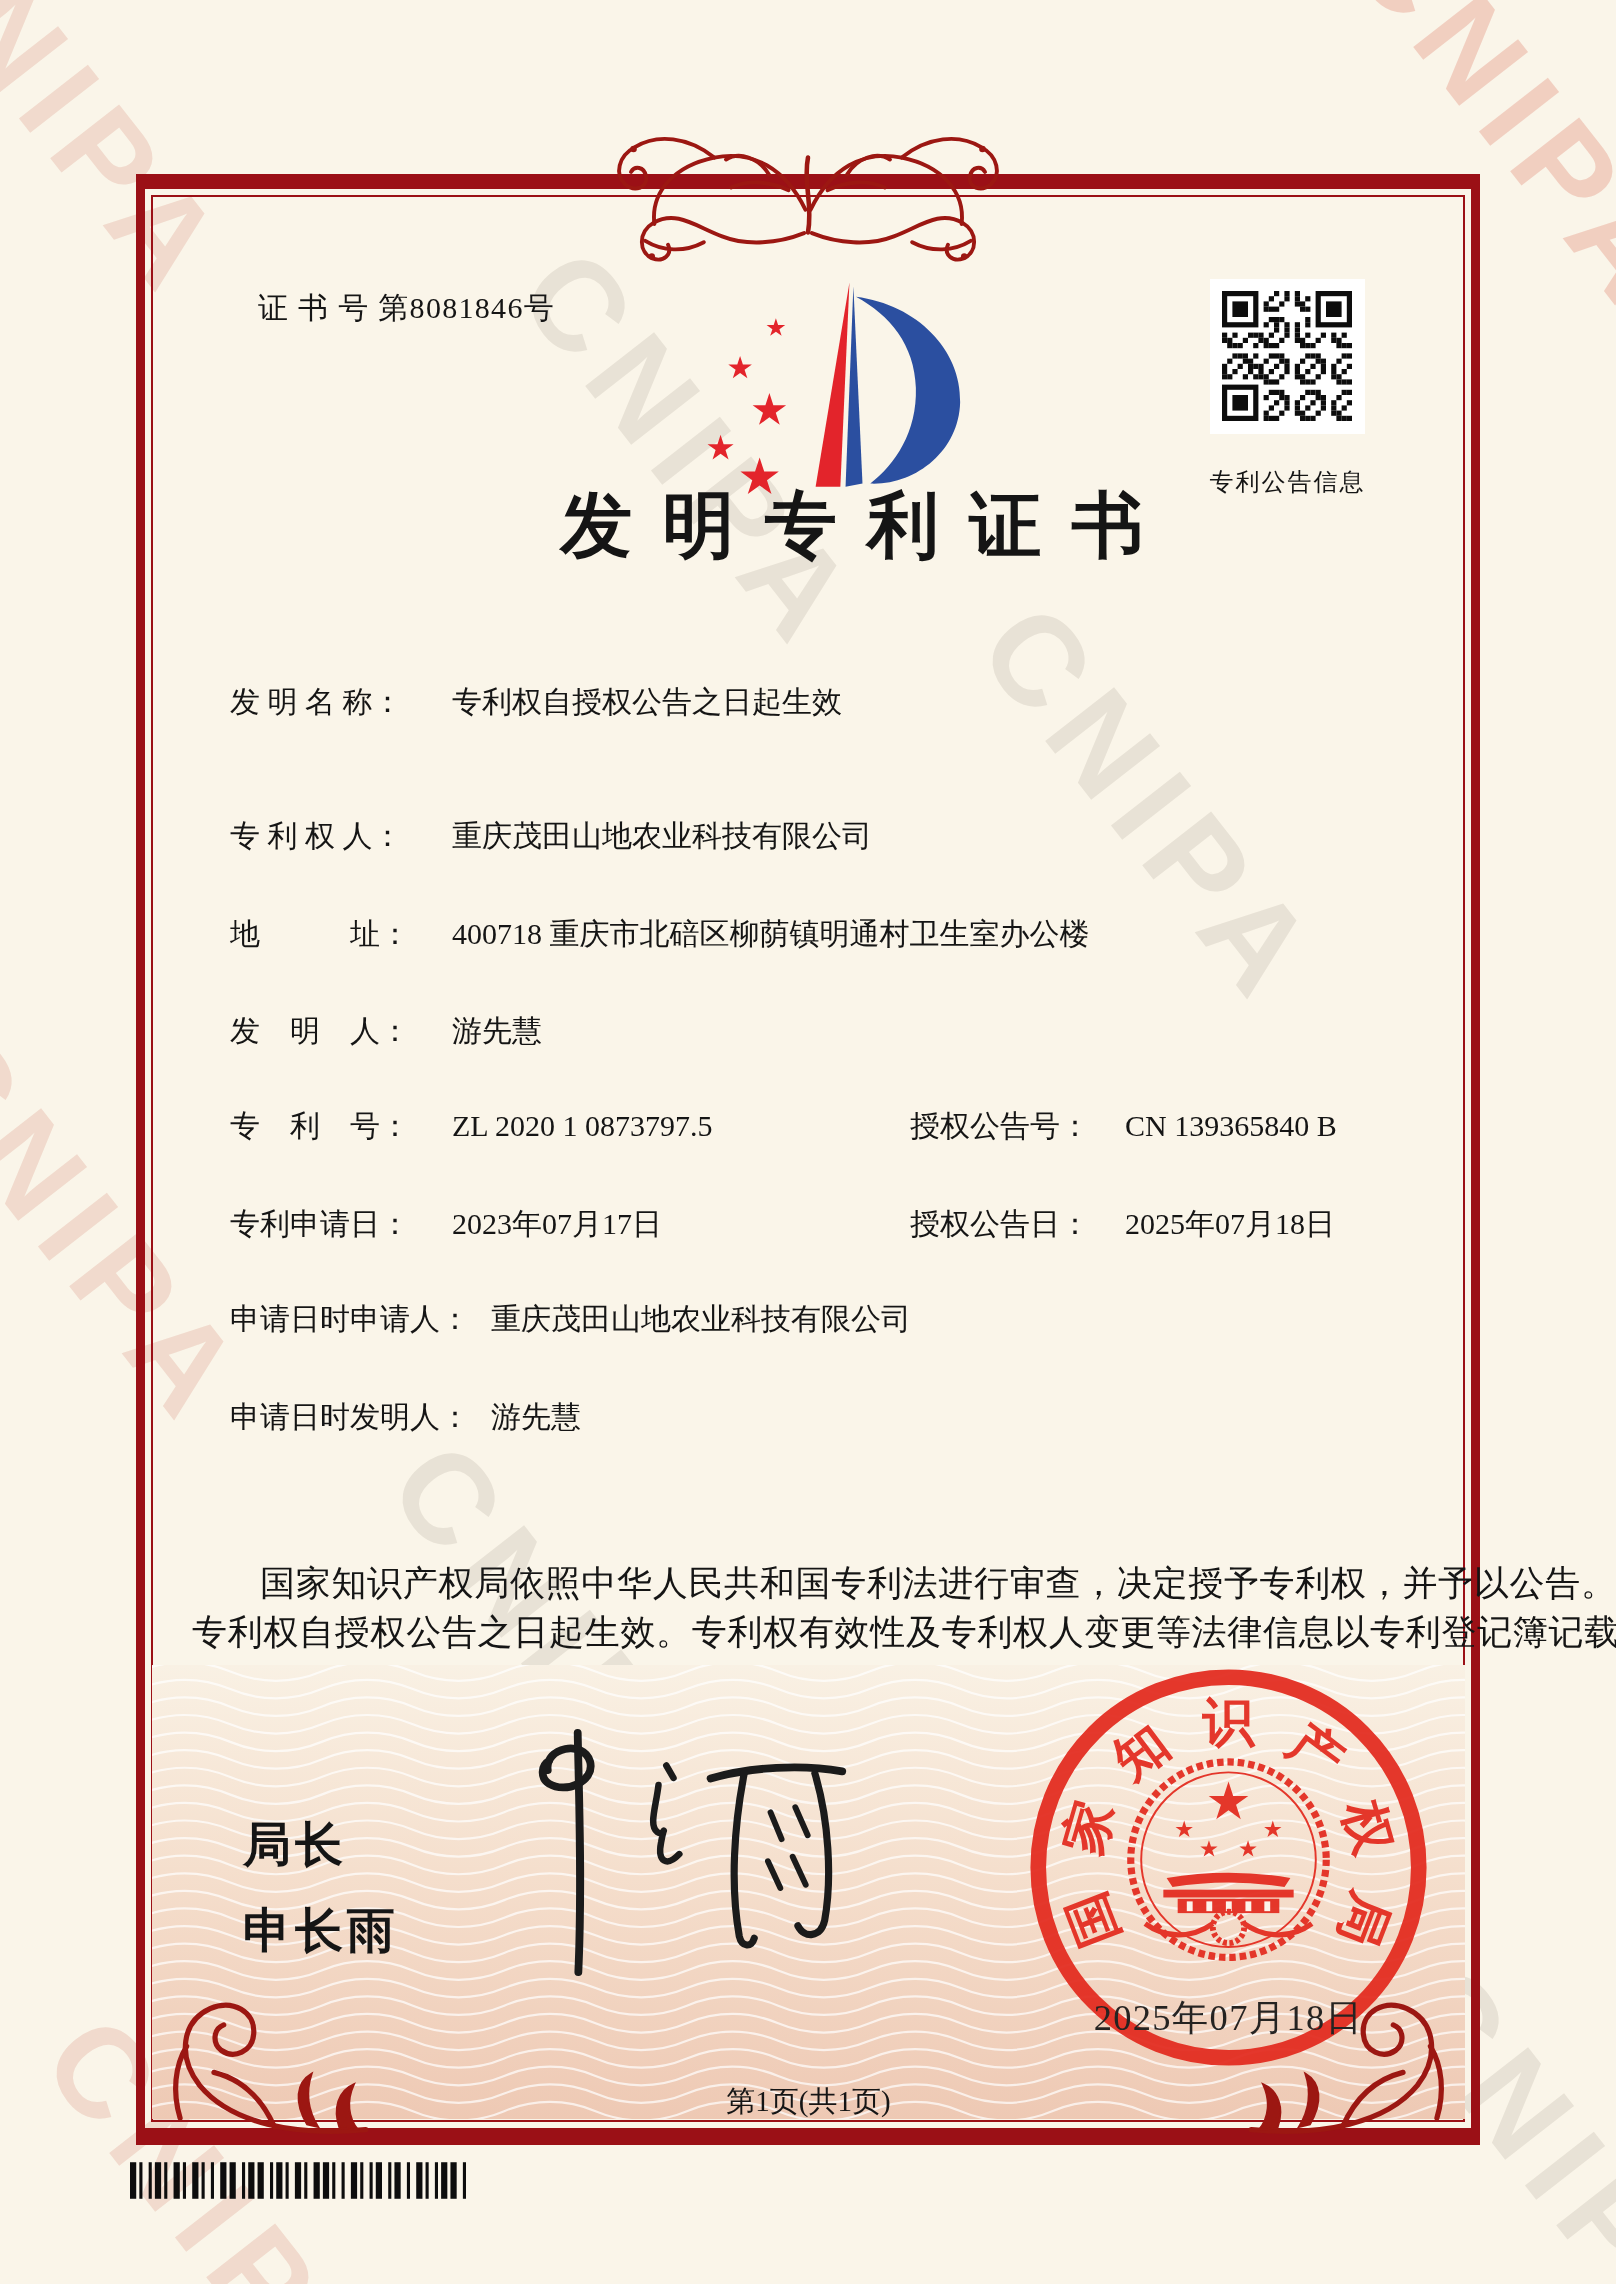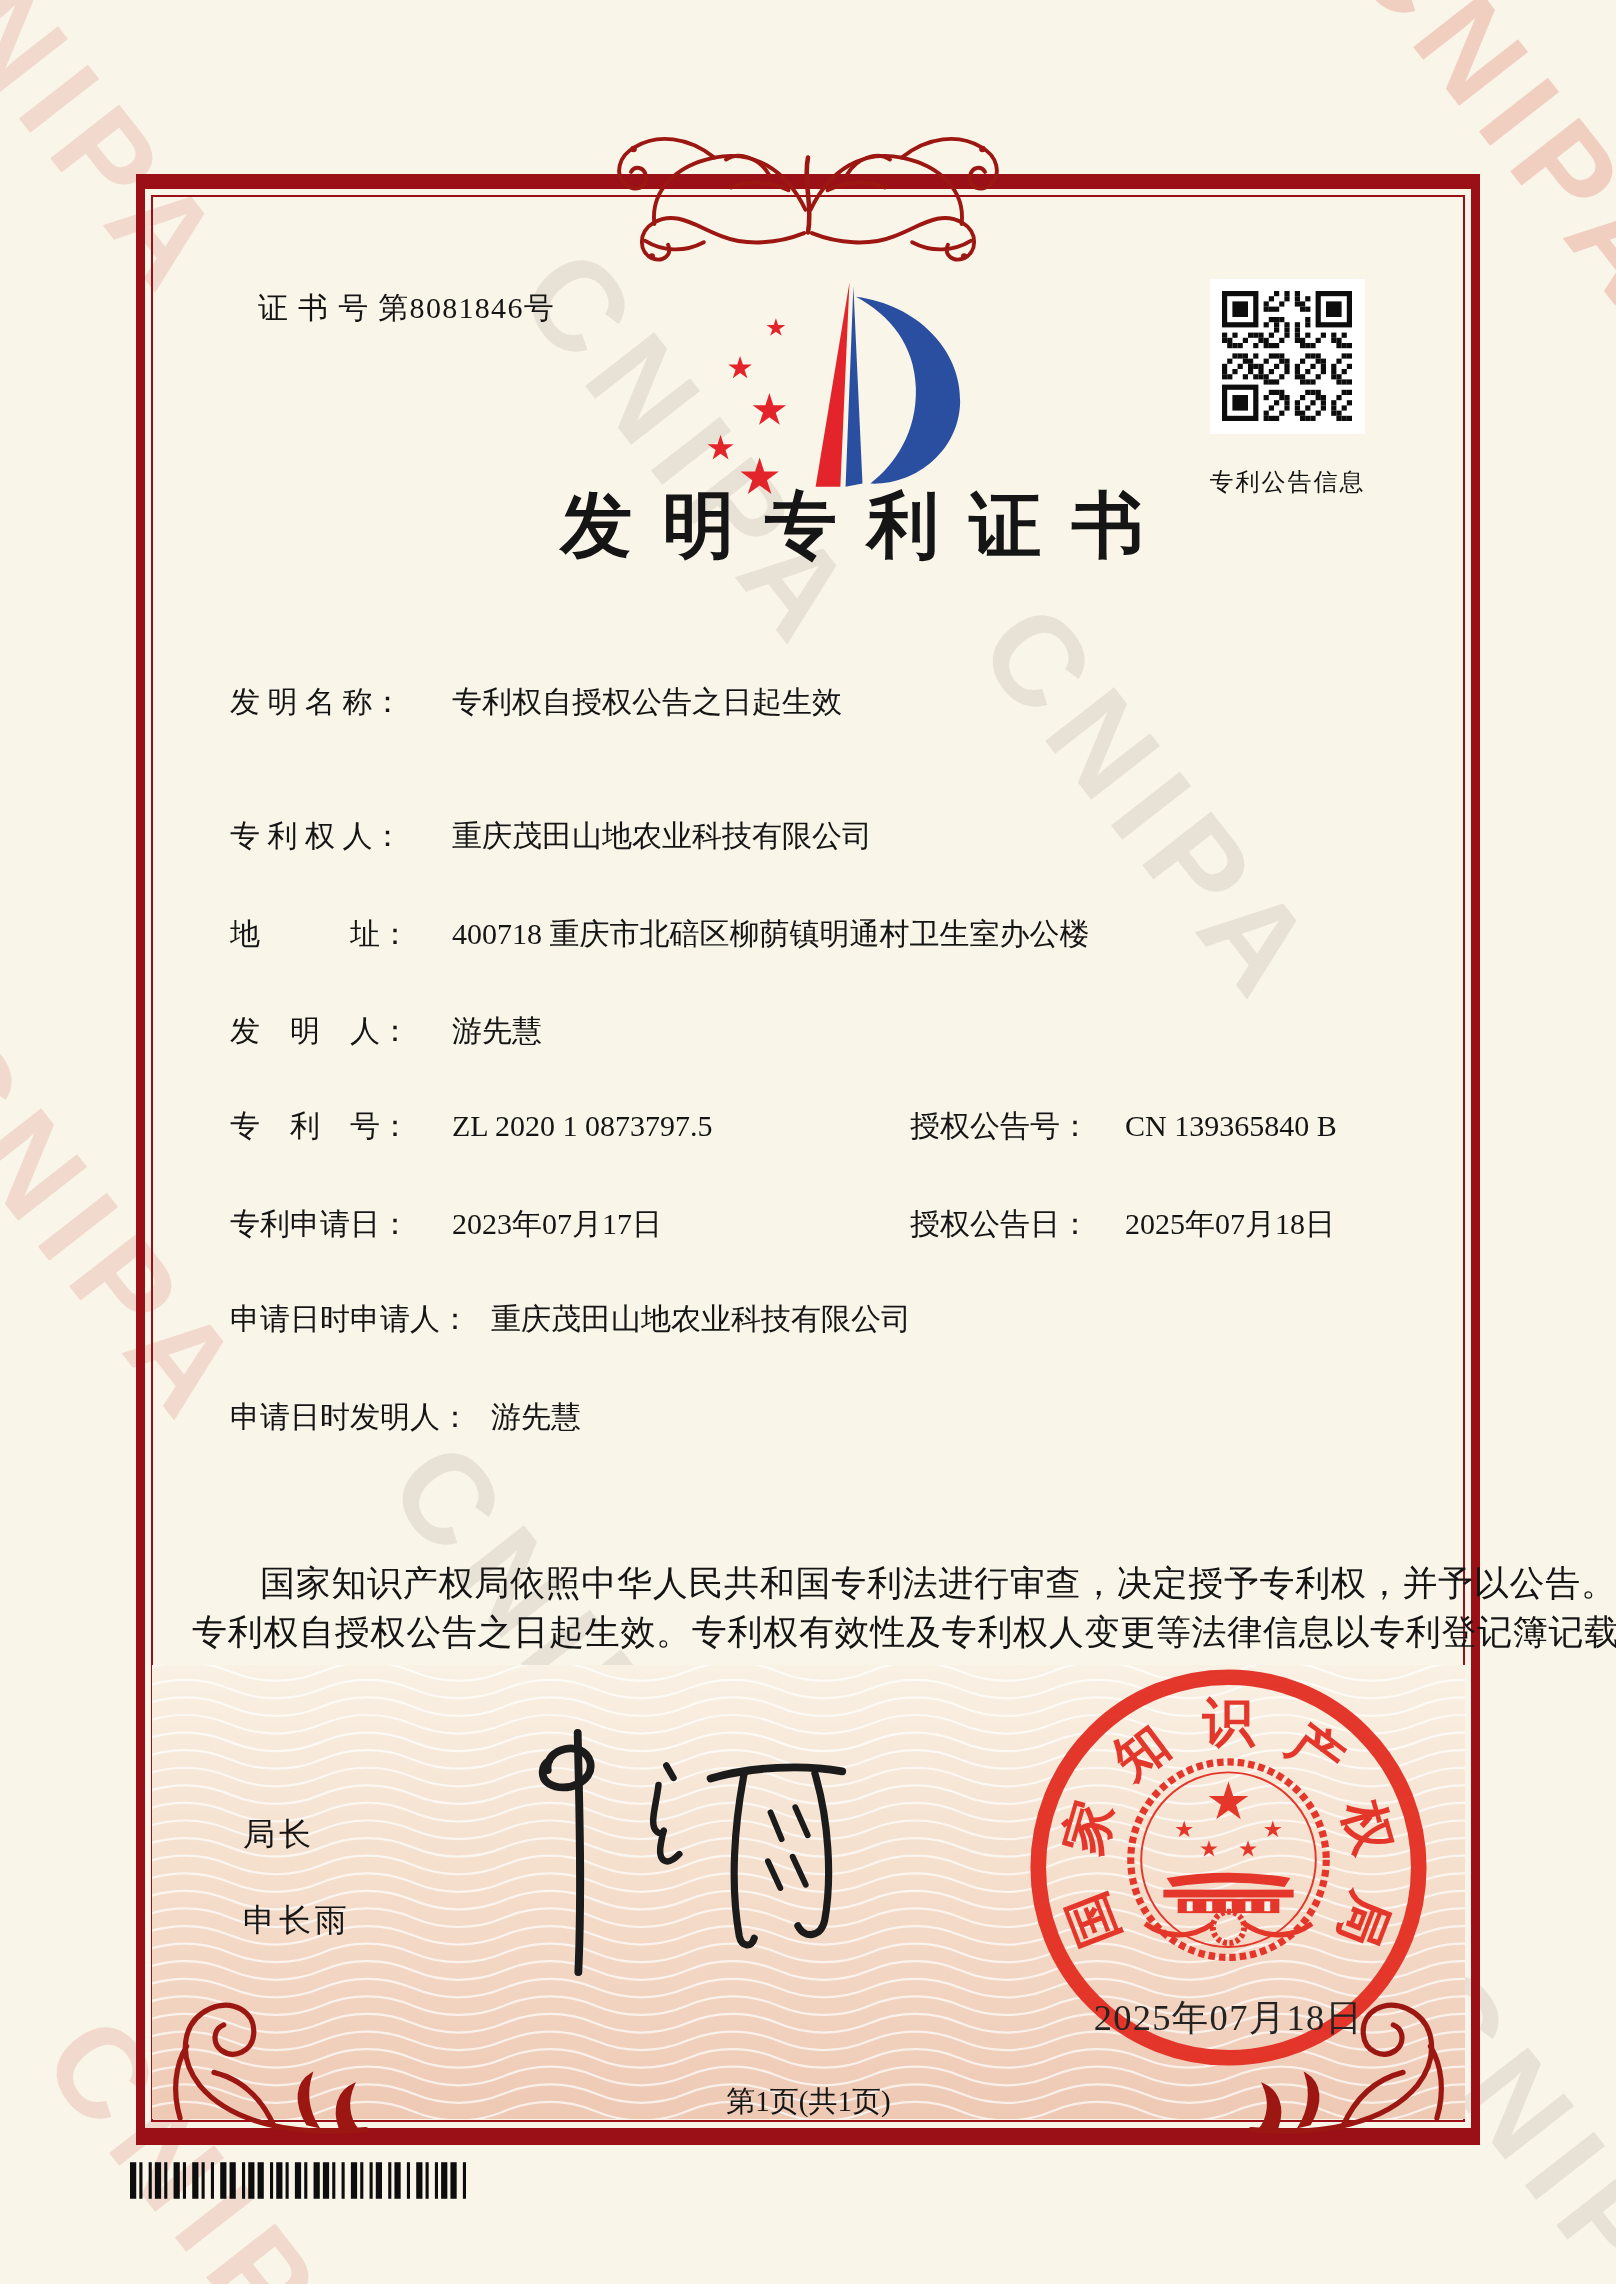--- a/index.html
+++ b/index.html
@@ -39,21 +39,21 @@
     left:0;top:484px;width:1616px;text-align:center;font-size:72px;font-weight:bold;
     letter-spacing:.42em;transform:translateX(15px);
   }
   .row{position:absolute;left:230px;font-size:30px;white-space:nowrap;z-index:4;}
   .row .lab{display:inline-block;min-width:222px;}
   .row .lab.wide{min-width:261px;font-family:Liberation Serif, serif;}
   .rcol{position:absolute;left:910px;font-size:30px;white-space:nowrap;z-index:4;}
   .rcol .lab{display:inline-block;min-width:215px;}
   .stmt{position:absolute;font-size:35px;letter-spacing:0.7px;white-space:nowrap;z-index:4;}
   .sig-label{
-    position:absolute;left:243px;font-size:32px;font-weight:400;z-index:5;
+    position:absolute;left:243px;font-size:48px;font-weight:700;z-index:5;
     font-family:"Liberation Sans","DejaVu Sans",sans-serif;letter-spacing:3.9px;
   }
   .footer{position:absolute;left:0;top:417px;width:100%;text-align:center;font-size:29px;z-index:5;}
   .qr-box{position:absolute;left:1210px;top:279px;width:155px;height:155px;background:#fff;z-index:4;}
   .qr-box svg{position:absolute;left:12.4px;top:12.4px;}
   .qr-caption{position:absolute;left:1167px;top:446px;width:241px;text-align:center;
     font-size:24px;letter-spacing:2px;z-index:4;margin-top:20px;}
   .logo{position:absolute;left:688px;top:277px;z-index:4;}
   .seal{position:absolute;left:1020px;top:1659px;z-index:6;opacity:.93;}
   .signature{position:absolute;left:450px;top:1721px;z-index:6;}

